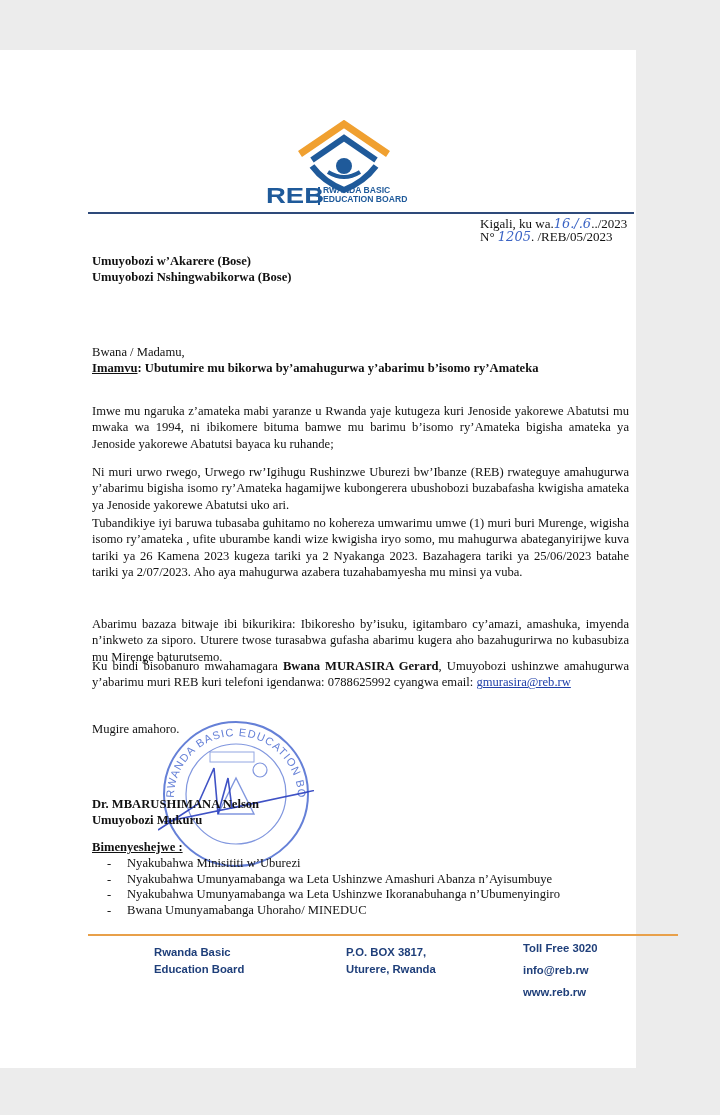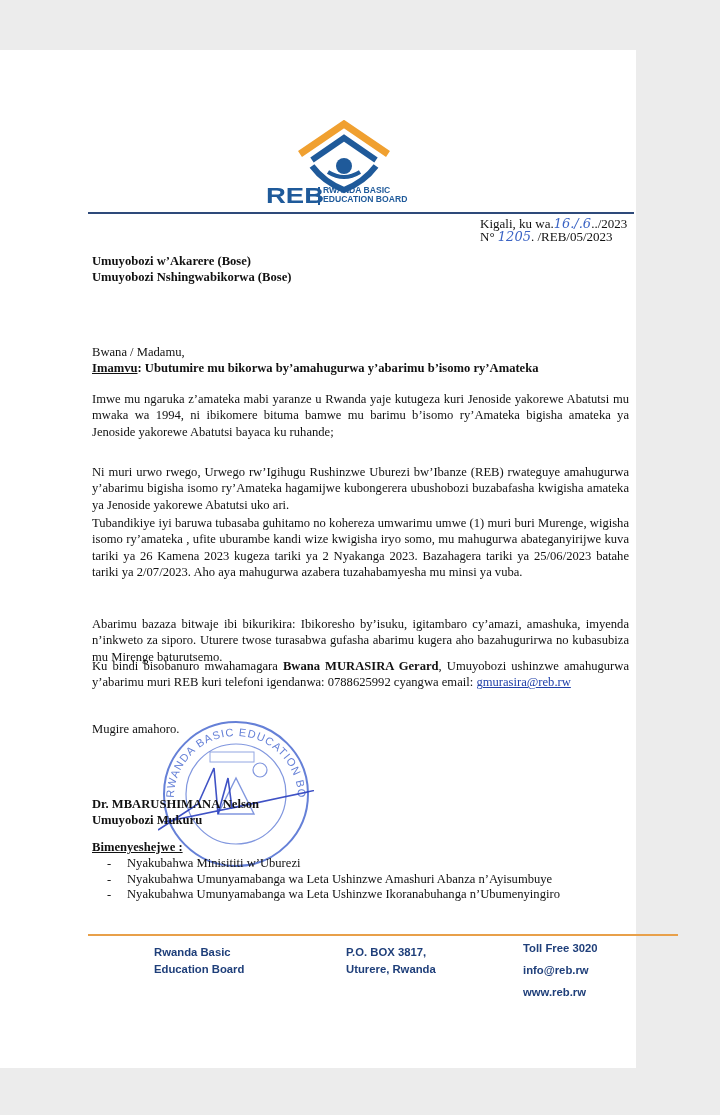--- a/index.html
+++ b/index.html
@@ -87,21 +87,21 @@
     <div>Umuyobozi w’Akarere (Bose)</div>
     <div>Umuyobozi Nshingwabikorwa (Bose)</div>
   </div>
 
   <div class="abs text" style="left:92px; top:265px;margin-top:29px;">Bwana / Madamu,</div>
 
   <div class="abs text bold" style="left:92px; top:310px;">
     <span class="u">Imamvu</span><span>: Ubutumire mu bikorwa by’amahugurwa y’abarimu b’isomo ry’Amateka</span>
   </div>
 
-  <div class="para text" style="top:341px;">Imwe mu ngaruka z’amateka mabi yaranze u Rwanda yaje kutugeza kuri Jenoside yakorewe Abatutsi mu mwaka wa 1994, ni ibikomere bituma bamwe mu barimu b’isomo ry’Amateka bigisha amateka ya Jenoside yakorewe Abatutsi  bayaca ku ruhande;</div>
+  <div class="para text" style="top:353px;">Imwe mu ngaruka z’amateka mabi yaranze u Rwanda yaje kutugeza kuri Jenoside yakorewe Abatutsi mu mwaka wa 1994, ni ibikomere bituma bamwe mu barimu b’isomo ry’Amateka bigisha amateka ya Jenoside yakorewe Abatutsi  bayaca ku ruhande;</div>
   <div class="para text" style="top:402px;margin-top:12px;">Ni muri urwo rwego, Urwego rw’Igihugu Rushinzwe Uburezi bw’Ibanze (REB) rwateguye amahugurwa y’abarimu bigisha isomo ry’Amateka hagamijwe kubongerera ubushobozi buzabafasha kwigisha amateka ya Jenoside yakorewe Abatutsi uko ari.</div>
   <div class="para text" style="top:465px;">Tubandikiye iyi baruwa tubasaba guhitamo no kohereza umwarimu umwe (1) muri buri Murenge, wigisha isomo ry’amateka , ufite uburambe kandi wize kwigisha  iryo somo, mu mahugurwa abateganyirijwe kuva tariki ya 26 Kamena 2023 kugeza tariki ya 2 Nyakanga 2023. Bazahagera tariki ya 25/06/2023 batahe tariki ya 2/07/2023. Aho aya mahugurwa azabera tuzahabamyesha mu minsi ya vuba.</div>
   <div class="para text" style="top:566px;">Abarimu bazaza bitwaje ibi bikurikira: Ibikoresho by’isuku, igitambaro cy’amazi, amashuka, imyenda n’inkweto za siporo. Uturere twose turasabwa gufasha abarimu kugera aho bazahugurirwa no kubasubiza mu Mirenge baturutsemo.</div>
 
   <div class="para text" style="top:608px;">
     <span>Ku bindi bisobanuro mwahamagara </span><span class="bold">Bwana MURASIRA Gerard</span><span>, Umuyobozi ushinzwe amahugurwa y’abarimu muri REB kuri telefoni igendanwa: 0788625992 cyangwa email: </span><span class="link">gmurasira@reb.rw</span>
   </div>
 
   <div class="abs text" style="left:92px; top:671px;">Mugire amahoro.</div>
 
@@ -124,20 +124,21 @@
   <div class="abs text bold" style="left:92px; top:746px;">
     <div>Dr. MBARUSHIMANA Nelson</div>
     <div>Umuyobozi Mukuru</div>
   </div>
 
   <div class="abs text bold u" style="left:92px; top:789px;">Bimenyeshejwe :</div>
   <div class="cc-list">
     <div><span class="dash">-</span><span>Nyakubahwa Minisititi w’Uburezi</span></div>
     <div><span class="dash">-</span><span>Nyakubahwa Umunyamabanga wa Leta Ushinzwe Amashuri Abanza n’Ayisumbuye</span></div>
     <div><span class="dash">-</span><span>Nyakubahwa Umunyamabanga wa Leta Ushinzwe Ikoranabuhanga n’Ubumenyingiro</span></div>
+    <div><span class="dash">-</span><span>Bwana Umunyamabanga Uhoraho/ MINEDUC</span></div>
   </div>
 
   <div class="footer-rule"></div>
   <div class="abs footer" style="left:154px; top:894px; line-height:17px;">
     <div>Rwanda Basic</div>
     <div>Education Board</div>
   </div>
   <div class="abs footer" style="left:346px; top:894px; line-height:17px;">
     <div>P.O. BOX 3817,</div>
     <div>Uturere, Rwanda</div>

